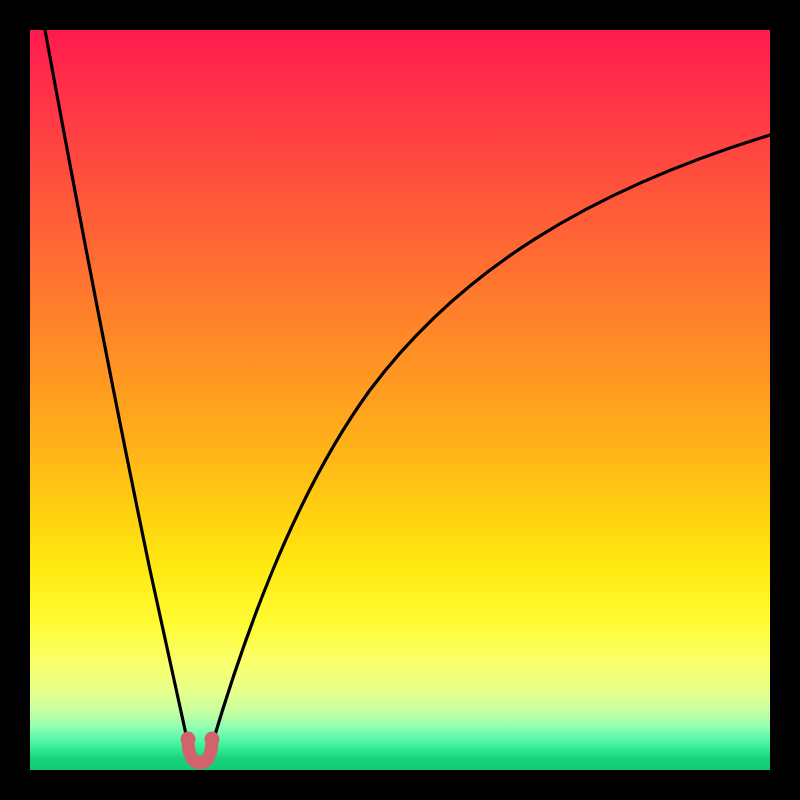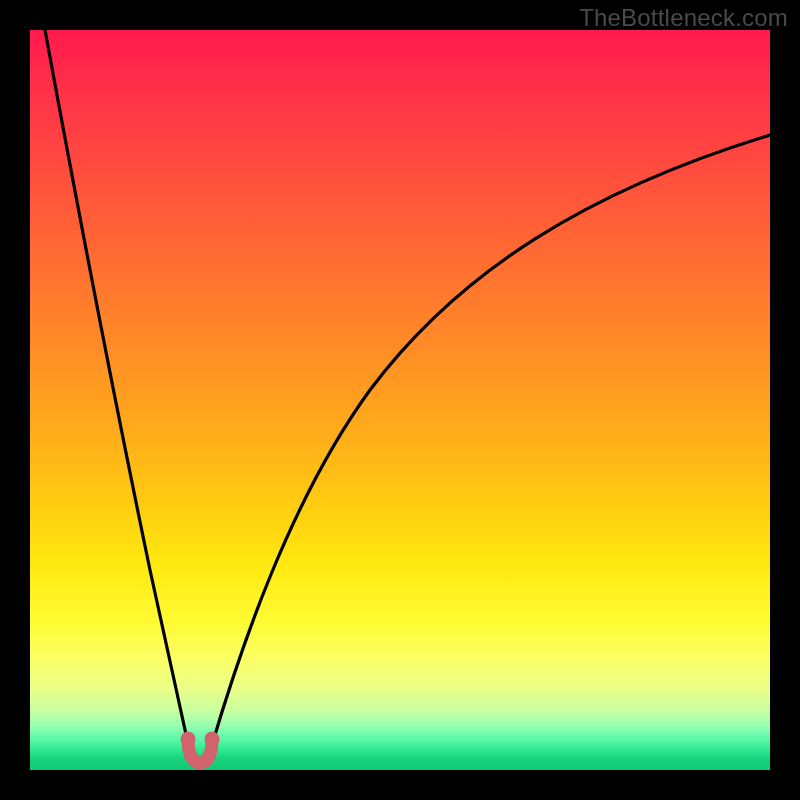--- a/index.html
+++ b/index.html
@@ -88,15 +88,14 @@
                  Q 181 732 182 712"></path>
       </g>
       <g fill="#d2626b">
         <circle cx="158" cy="709" r="7.5"></circle>
         <circle cx="182" cy="709" r="7.5"></circle>
       </g>
     </svg>
 
   </div>
 
-  <div class="watermark">TheBottleneck.com</div>
 
 </div>
 
 </body></html>

